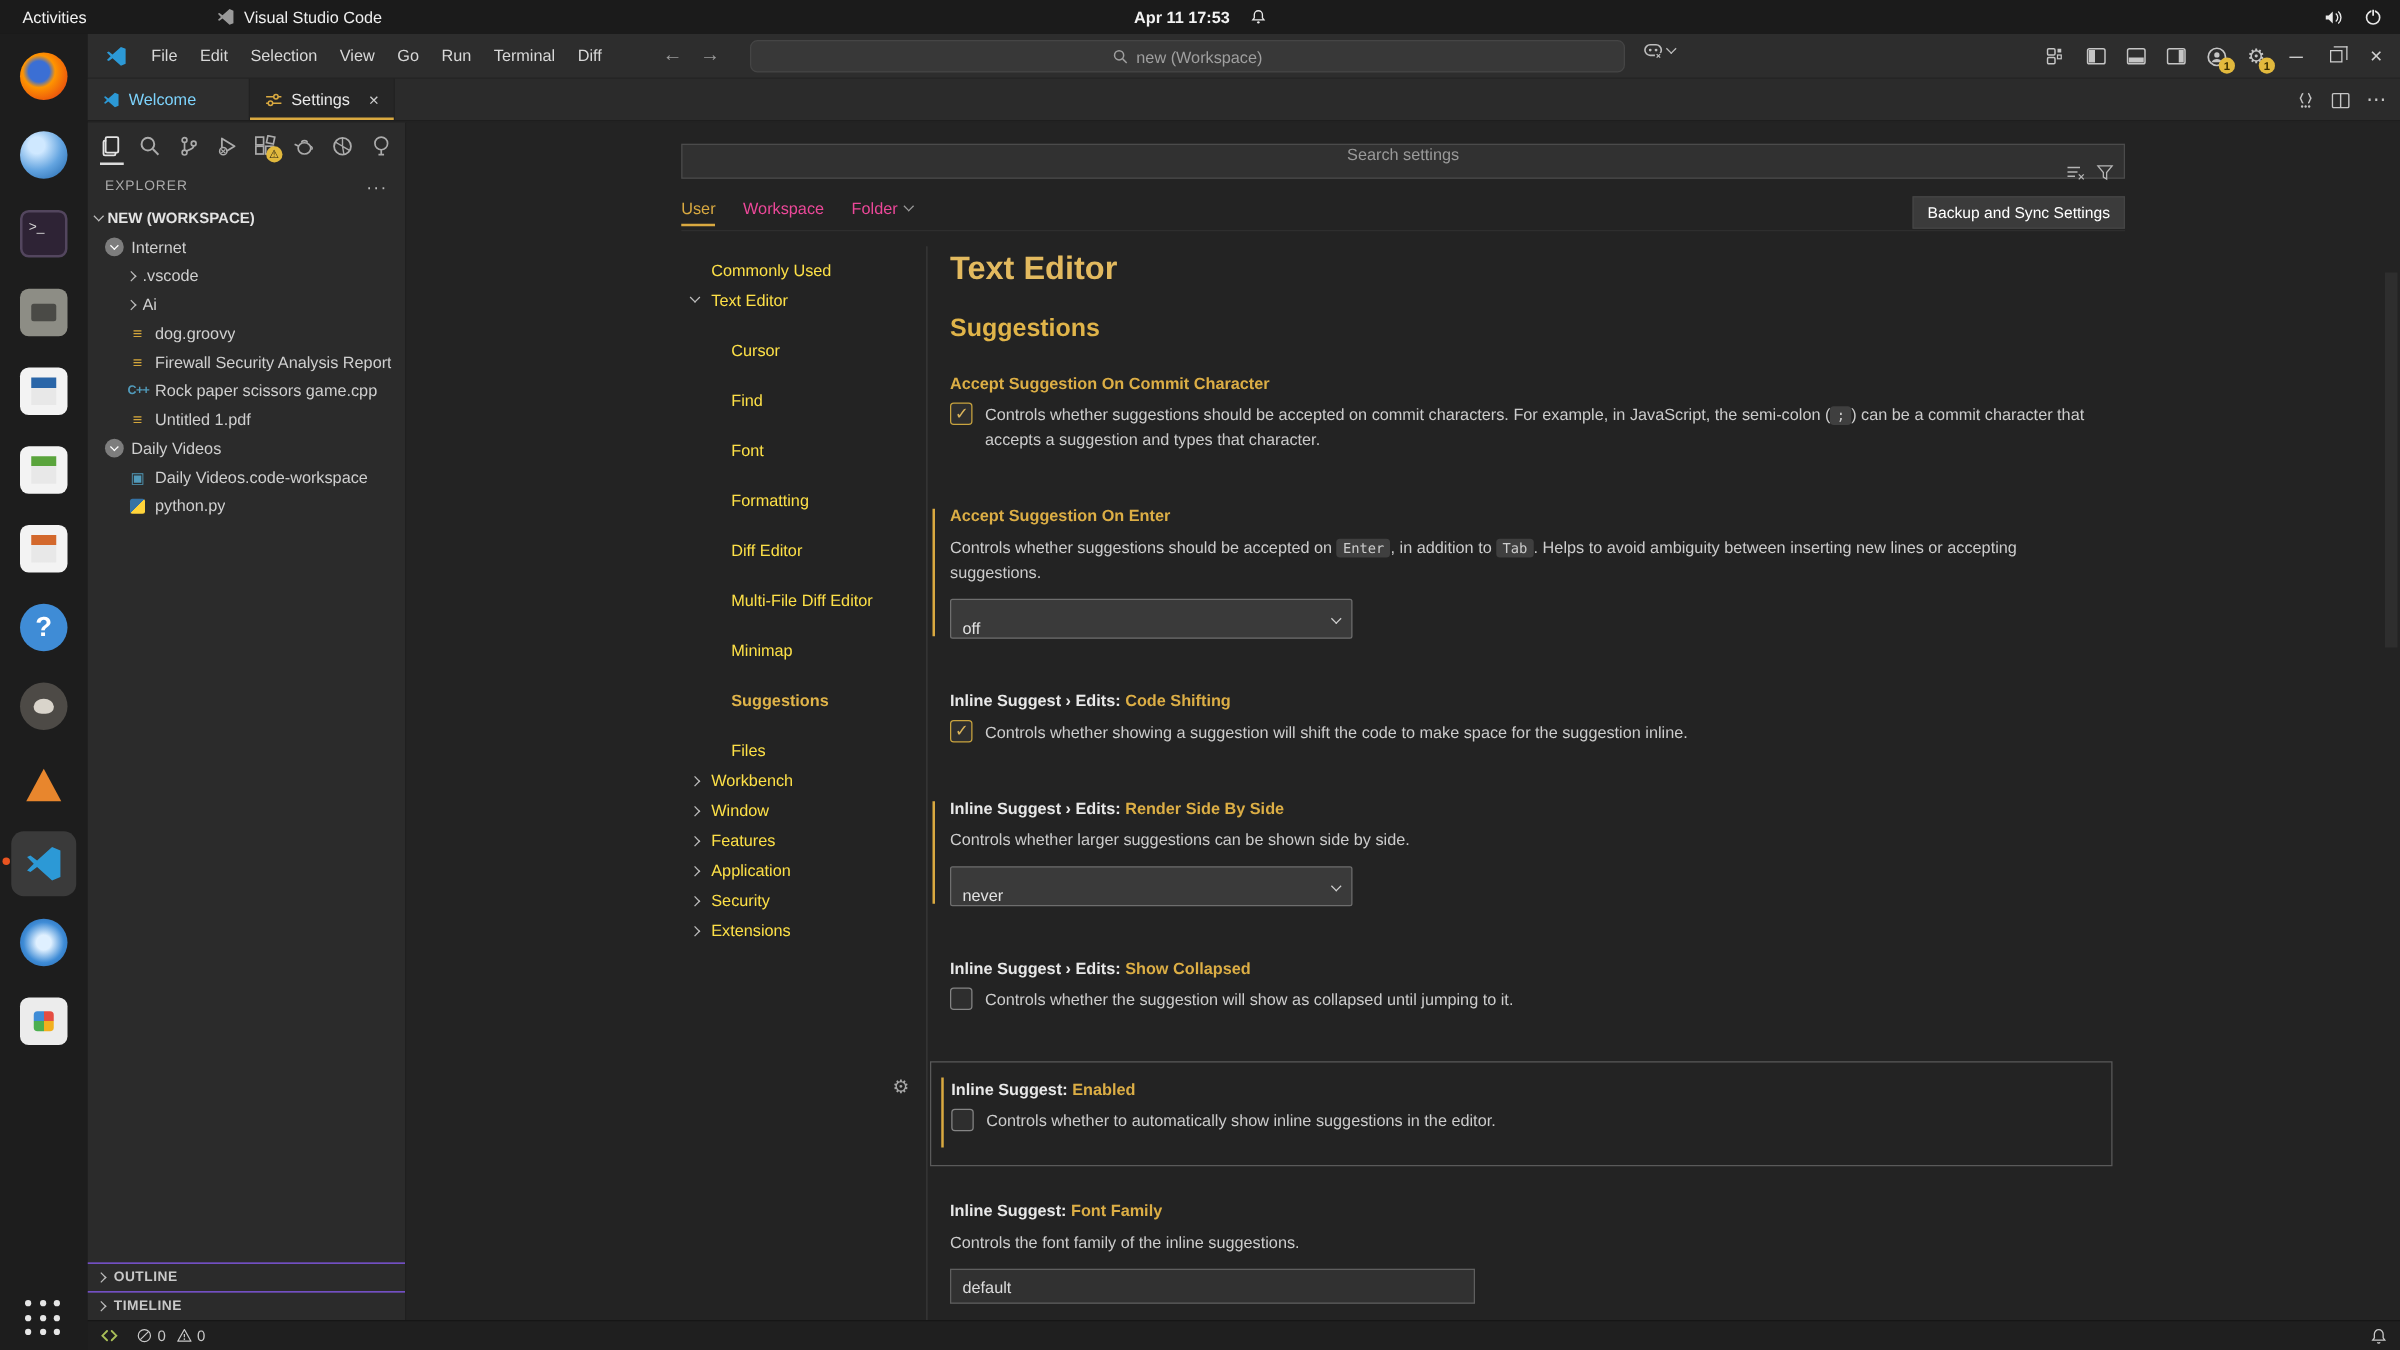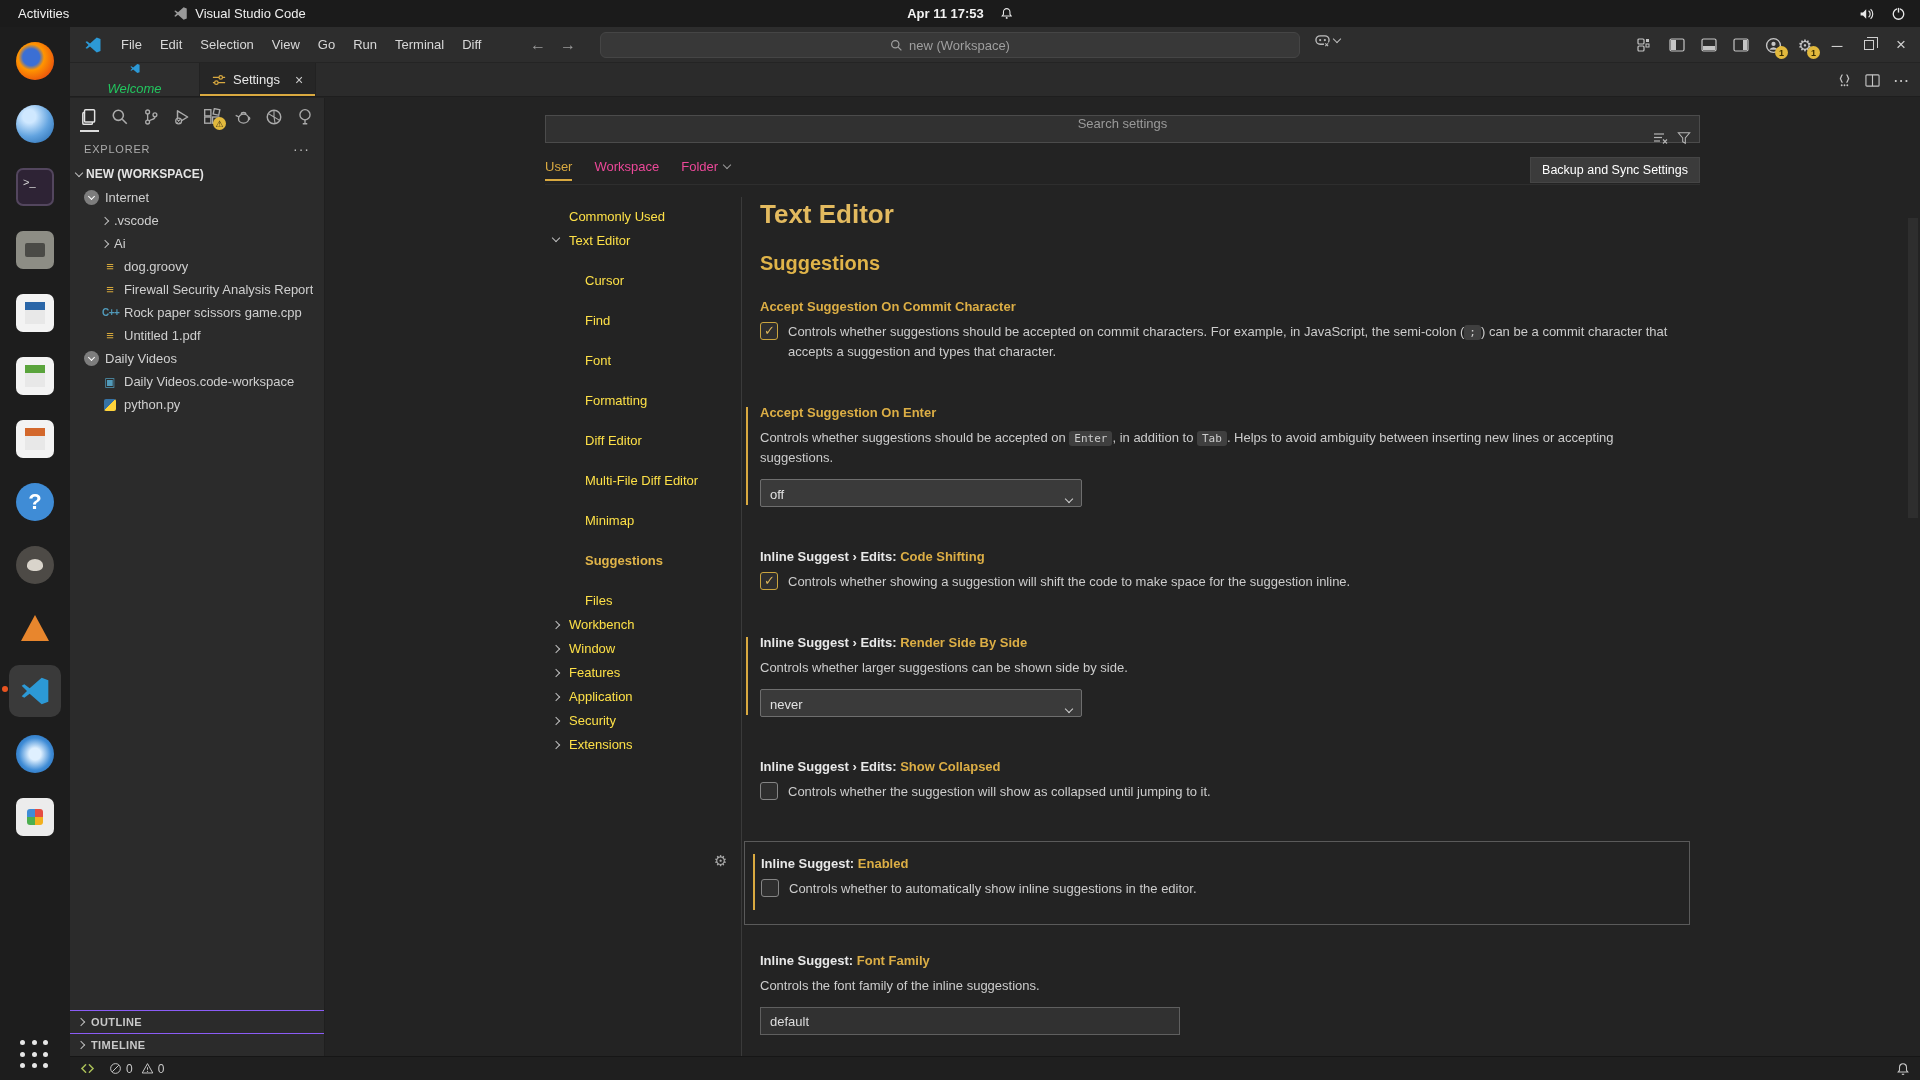--- a/index.html
+++ b/index.html
@@ -42,21 +42,21 @@
   .tb-ico { position:relative; width:18px; height:18px; display:flex; align-items:center; justify-content:center; }
   .badge { position:absolute; right:-6px; bottom:-5px; width:13px; height:13px; border-radius:50%; background:#e2b93d;
            color:#3a2e00; font-size:9px; font-weight:bold; display:flex; align-items:center; justify-content:center; }
   .winctl { color:#cfcfcf; font-size:15px; display:flex; align-items:center; justify-content:center; width:18px; height:18px;}
   .restore-glyph { width:10px; height:10px; border:1px solid #cfcfcf; position:relative; }
   .restore-glyph::after { content:""; position:absolute; left:2px; top:-4px; width:10px; height:10px; border:1px solid #cfcfcf; border-left:none; border-bottom:none;}
 
   
   .tabbar { height:34px; background:#2b2b2b; display:flex; align-items:stretch; position:relative; border-bottom:1px solid #1e1e1e;}
   .tab { display:flex; align-items:center; gap:7px; padding:0 12px; font-size:13px; border-right:1px solid #222; position:relative; }
-  .tab.preview { background:#2e2e2e; color:#22c55e; font-style:italic; width:130px;flex-direction:column; }
+  .tab.preview { background:#2e2e2e; color:#7dd3fc; width:130px; }
   .tab.active { background:#262626; color:#e8e8e8; }
   .tab.active::after { content:""; position:absolute; left:0; right:0; bottom:0; height:2px; background:#d9a940; }
   .tab .close { color:#cccccc; font-size:14px; margin-left:8px; font-style:normal;}
   .editor-actions { position:absolute; right:10px; top:0; height:34px; display:flex; align-items:center; gap:13px; color:#c5c5c5; }
 
   
   .workbench { position:absolute; top:71px; left:0; right:0; bottom:24px; display:flex; }
 
   
   .sidebar { width:255px; background:#2b2b2b; border-right:1px solid #1f1f1f; position:relative; }
@@ -115,21 +115,21 @@
   .s-label .pfx { color:#e8e8e8; }
   .s-label .acc { color:#dcae45; }
   .setting.modified::before { content:""; position:absolute; left:-14px; top:2px; bottom:2px; width:2px; background:#d9a940; }
   .s-desc { font-size:13px; color:#cccccc; line-height:19px; max-width:905px;}
   .cb-row { display:flex; gap:10px; align-items:flex-start; }
   .cb { width:18px; height:18px; border:1px solid #858585; border-radius:3px; background:#2e2e2e; flex:none; position:relative; }
   .cb.checked { border-color:#c9a43f; }
   .cb.checked::after { content:"✓"; position:absolute; left:3px; top:0px; color:#d9b35b; font-size:13px; }
   kbd { background:#3f3f3f; border-radius:3px; padding:1px 5px; font-family:"DejaVu Sans Mono",monospace; font-size:11px; color:#cccccc; }
   .select { margin-top:12px; width:322px; height:28px; background:#3a3a3a; border:1px solid #6e6e6e; border-radius:2px;
-            display:flex; align-items:flex-end; padding:4px 9px; color:#e2e2e2; font-size:13px; }
+            display:flex; align-items:flex-start; padding:15px 9px; color:#e2e2e2; font-size:13px; }
   .select .chev { margin-left:auto; border-color:#d0d0d0;}
   .txtinput { margin-top:12px; width:420px; height:28px; background:#313131; border:1px solid #5f5f5f;
               display:flex; align-items:center; padding:0 9px; color:#dddddd; font-size:13px; }
   .hoverbox { position:relative; border:1px solid #5a5a5a; padding:14px 16px 26px 16px; margin-left:-16px; margin-bottom:28px; max-width:946px;}
   .hoverbox .goldbar { position:absolute; left:8px; top:12px; bottom:14px; width:2px; background:#d9a940; }
   .hover-gear { position:absolute; left:-31px; top:10px; color:#a8a8a8; font-size:15px; }
   .vscroll { position:absolute; right:2px; top:120px; width:10px; height:300px; background:#3a3a3a; opacity:0.5;}
 
   
   .statusbar { position:absolute; left:0; bottom:0; right:0; height:24px; background:#1f1f1f; border-top:1px solid #161616;

